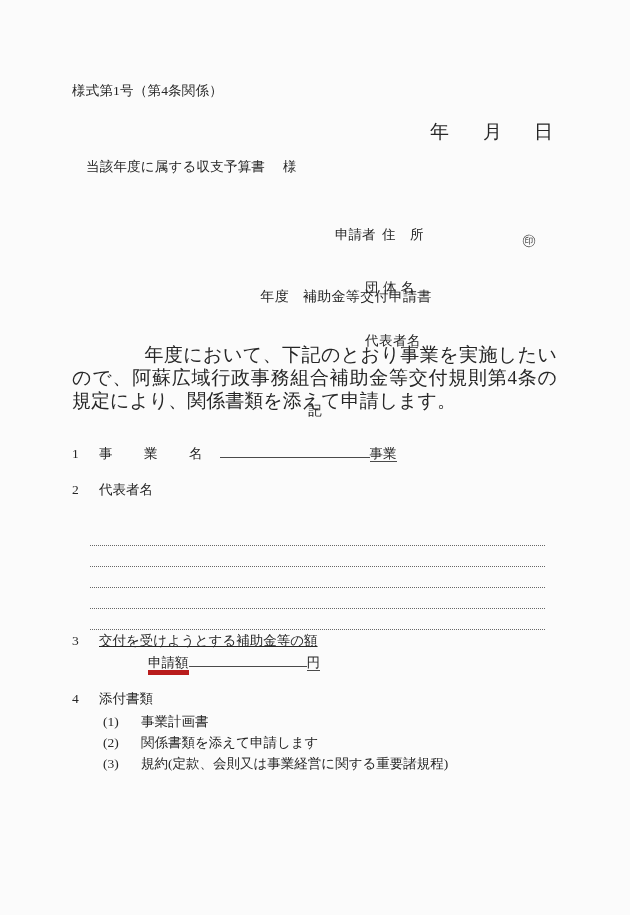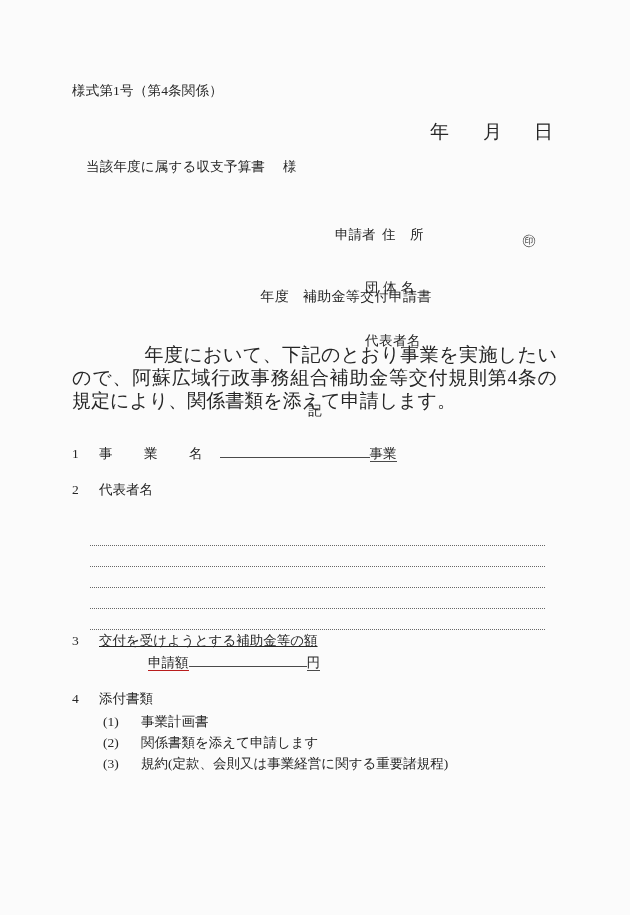--- a/index.html
+++ b/index.html
@@ -163,21 +163,21 @@
   }
 
   .item3 { left: 72px; top: 632px; text-decoration: underline; }
   .amount-row {
     position: absolute;
     left: 148px;
     top: 651px;
     font-size: 13.5px;
   }
   .amount-row .amt-lbl {
-    border-bottom: 1px solid #b91c1c;
+    border-bottom: 5px solid #b91c1c;
   }
   .amount-row .amt-blank {
     display: inline-block;
     width: 118px;
     height: 15px;
     border-bottom: 1px solid #4a4a4a;
   }
   .amount-row .amt-unit {
     border-bottom: 1px solid #4a4a4a;
   }

